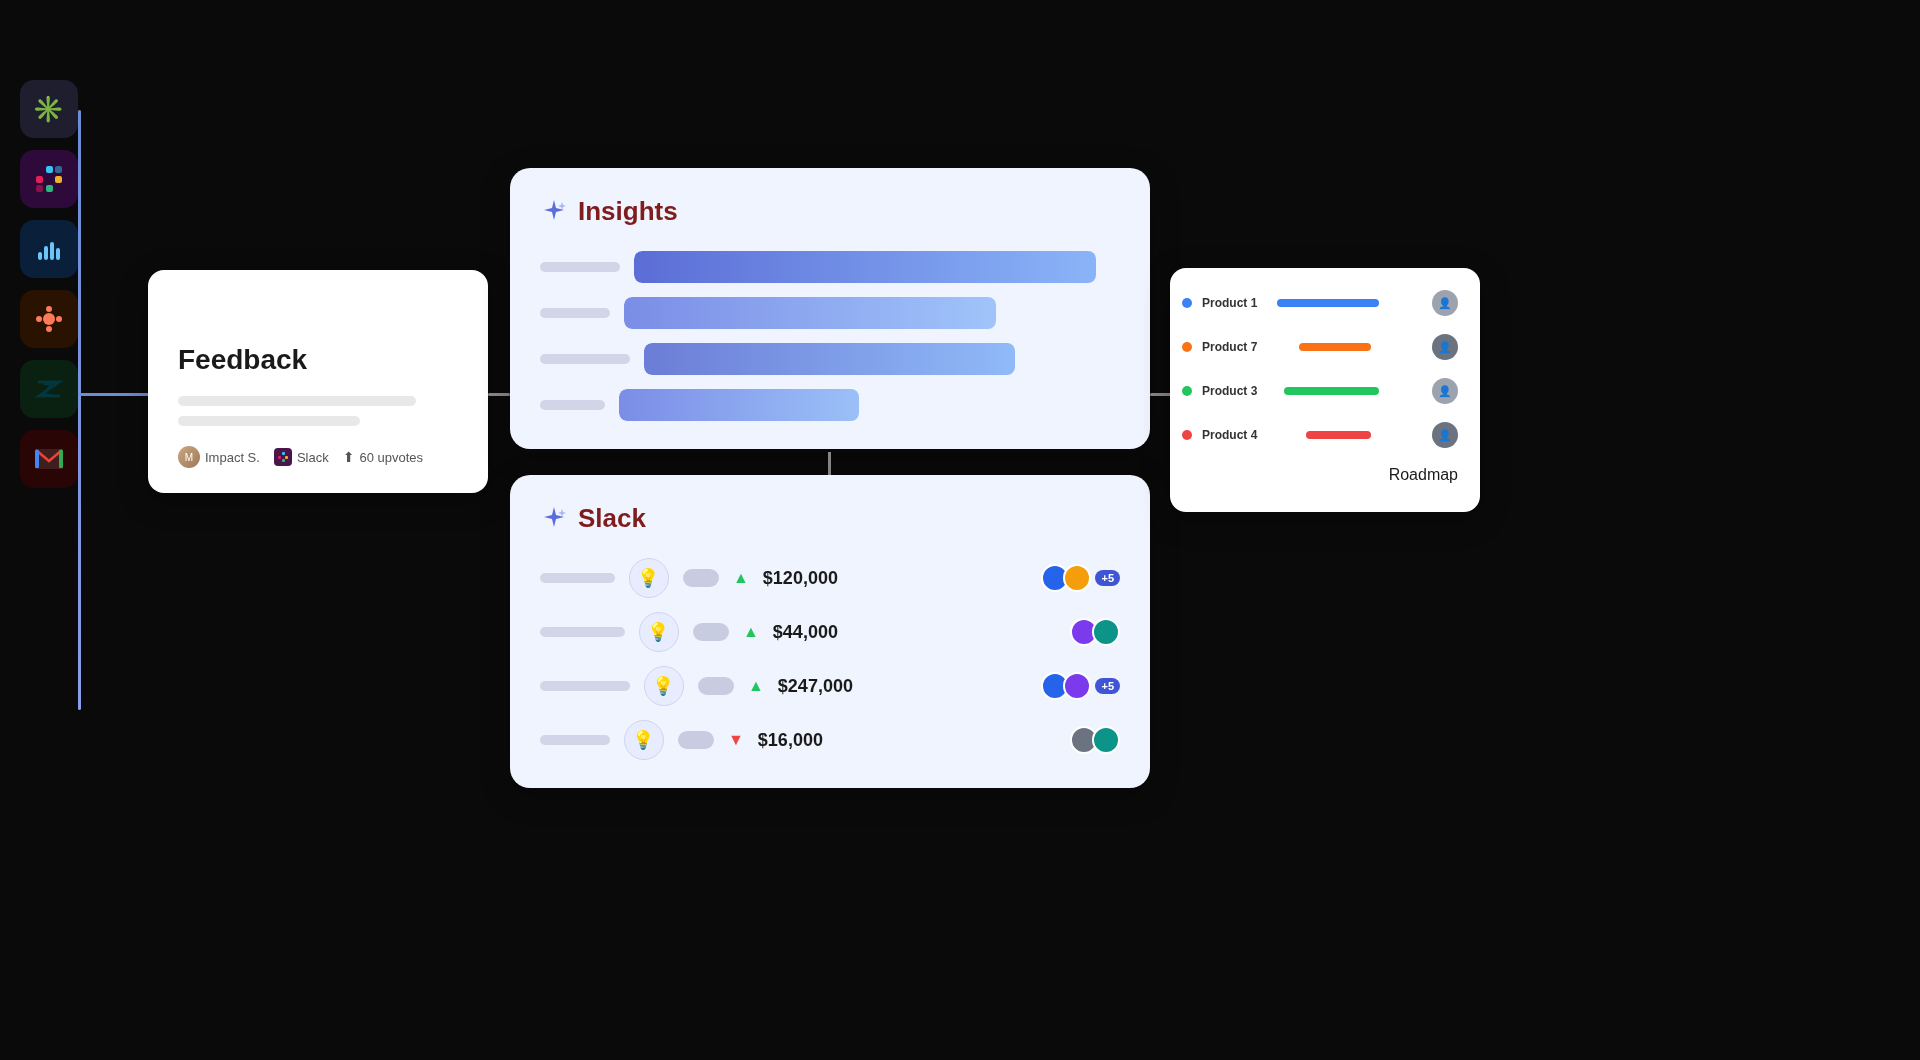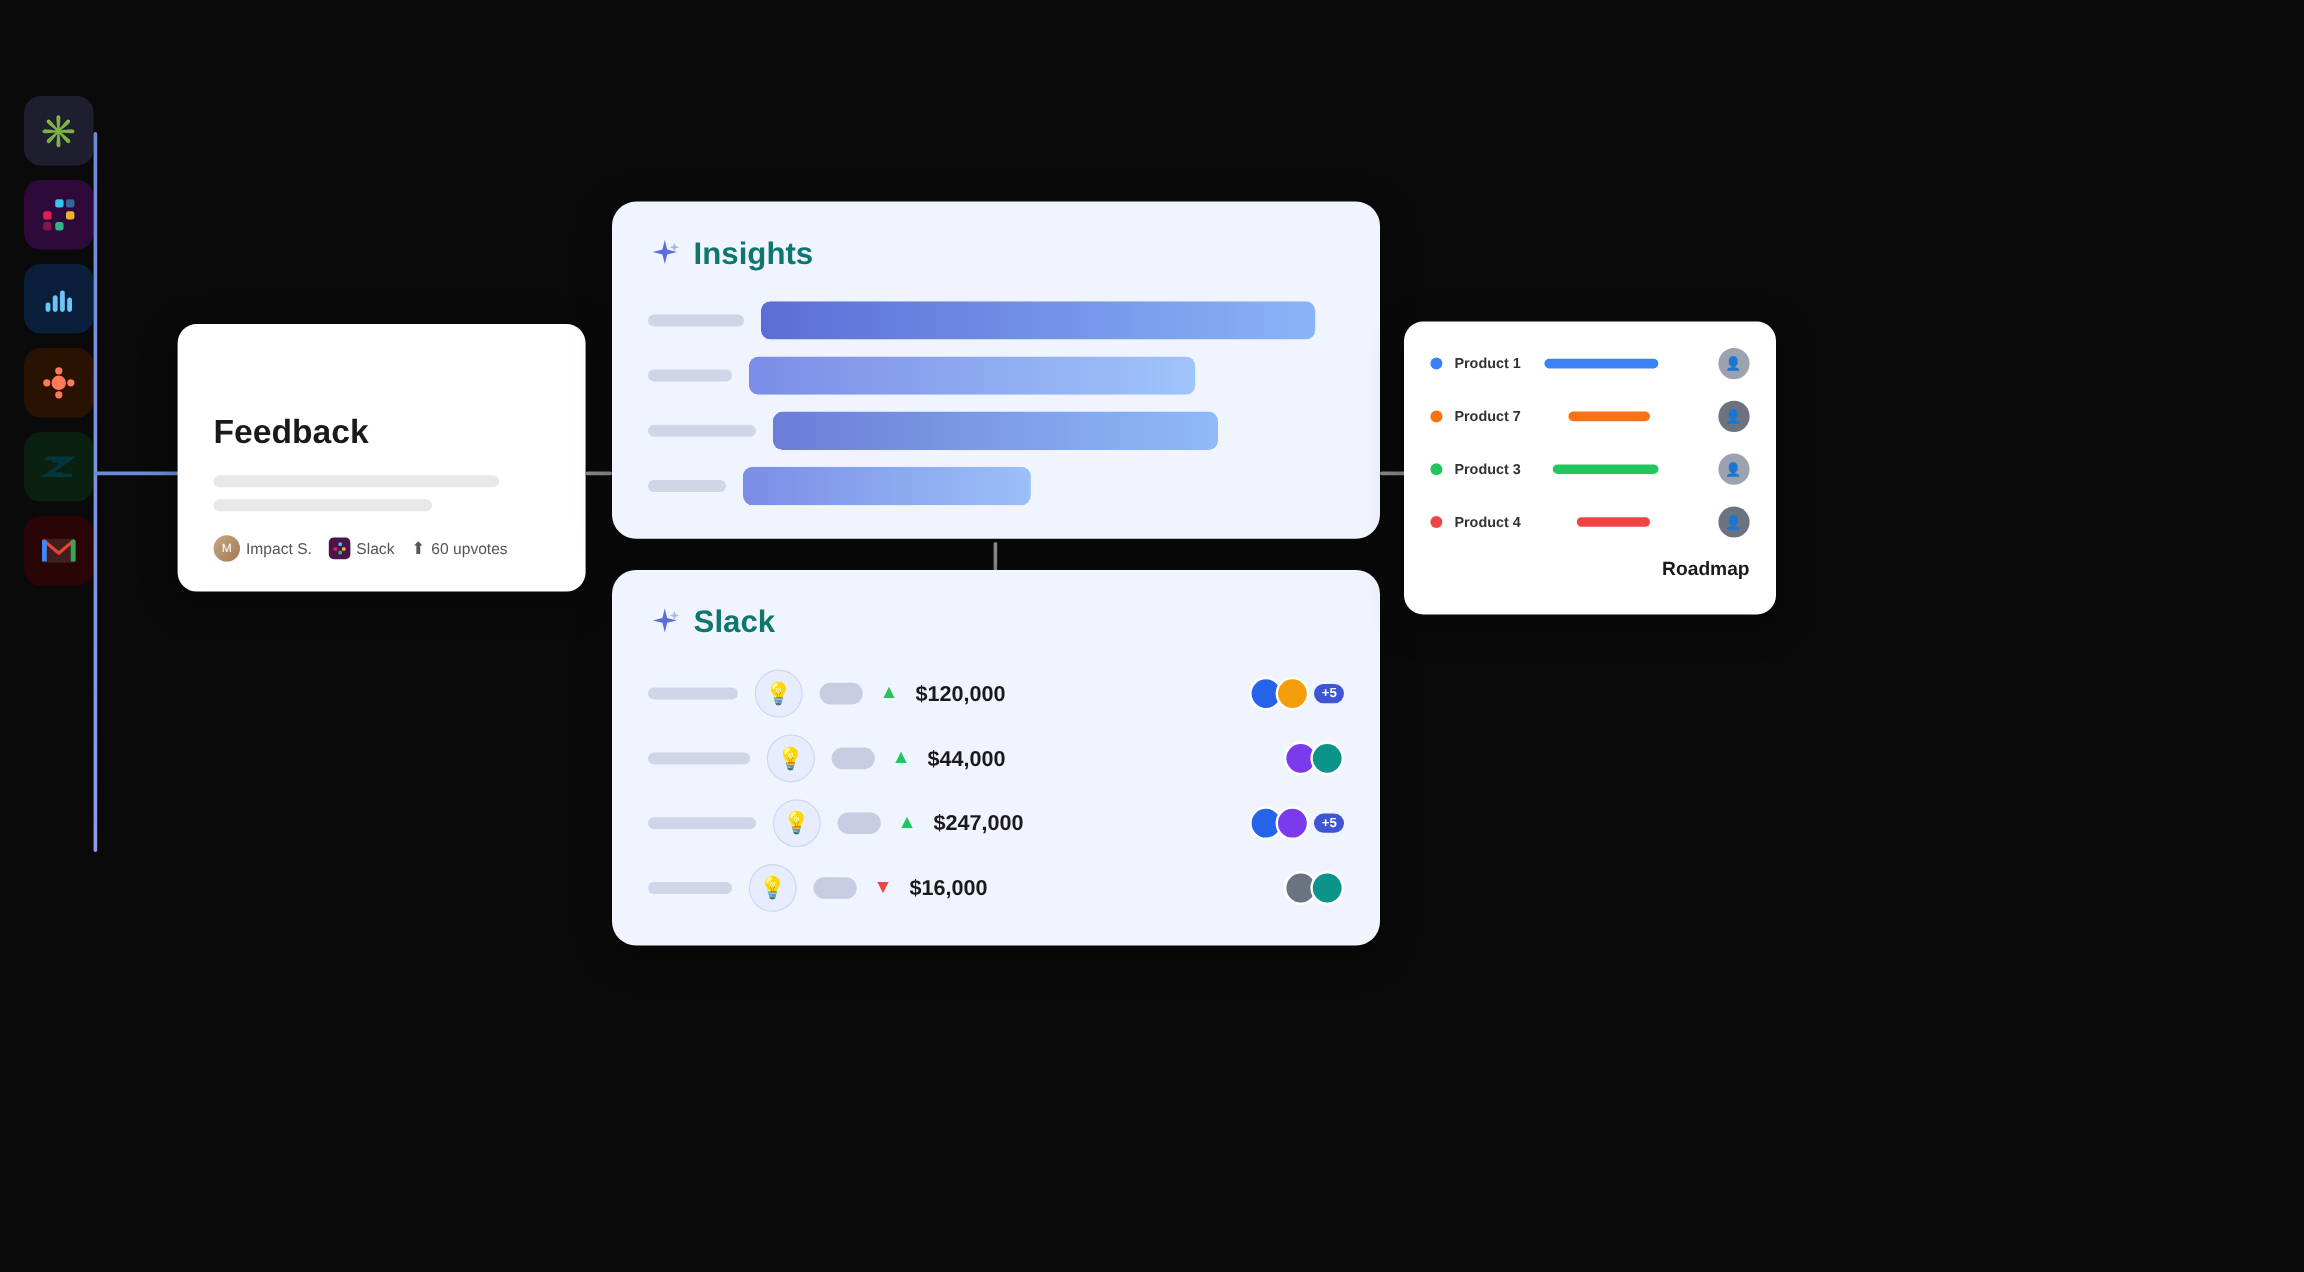--- a/index.html
+++ b/index.html
@@ -125,21 +125,21 @@
     }
     .card-header {
       display: flex;
       align-items: center;
       gap: 10px;
       margin-bottom: 24px;
     }
     .card-title {
       font-size: 26px;
       font-weight: 700;
-      color: #0f766e;
+      color: #7f1d1d;
     }
 
     .bar-chart {
       display: flex;
       flex-direction: column;
       gap: 14px;
     }
     .bar-row {
       display: flex;
       align-items: center;
@@ -282,21 +282,21 @@
     }
 
     
     .roadmap-card {
       position: absolute;
       left: 1170px;
       top: 268px;
       width: 310px;
       background: #ffffff;
       border-radius: 16px;
-      padding: 22px 22px 28px 22px;
+      padding: 22px 22px 28px 12px;
       box-shadow: 0 8px 30px rgba(0,0,0,0.3);
     }
     .roadmap-rows {
       display: flex;
       flex-direction: column;
       gap: 18px;
       margin-bottom: 18px;
     }
     .roadmap-row {
       display: flex;
@@ -343,21 +343,21 @@
       background: #9ca3af;
       display: flex;
       align-items: center;
       justify-content: center;
       font-size: 11px;
       color: white;
       flex-shrink: 0;
     }
     .roadmap-title {
       font-size: 16px;
-      font-weight: 700;
+      font-weight: 400;
       color: #1a1a1a;
       text-align: right;
     }
 
     
     .sparkle-svg {
       width: 28px;
       height: 28px;
     }
   </style>

